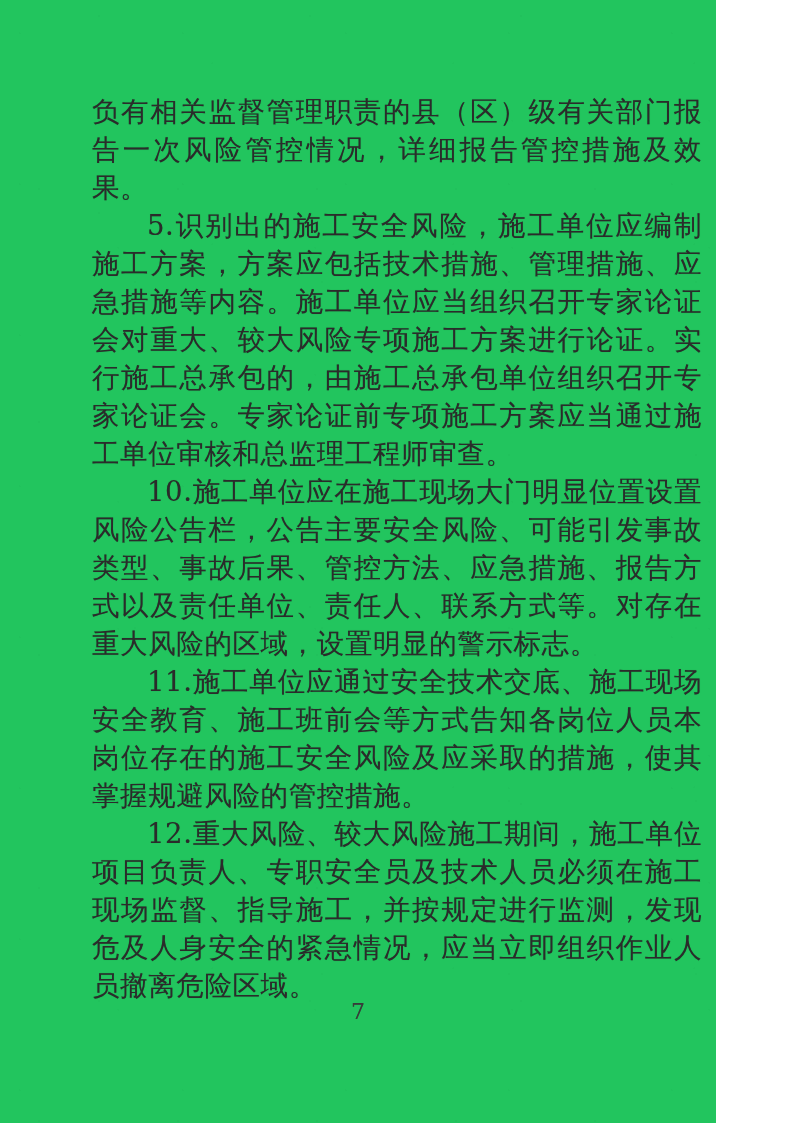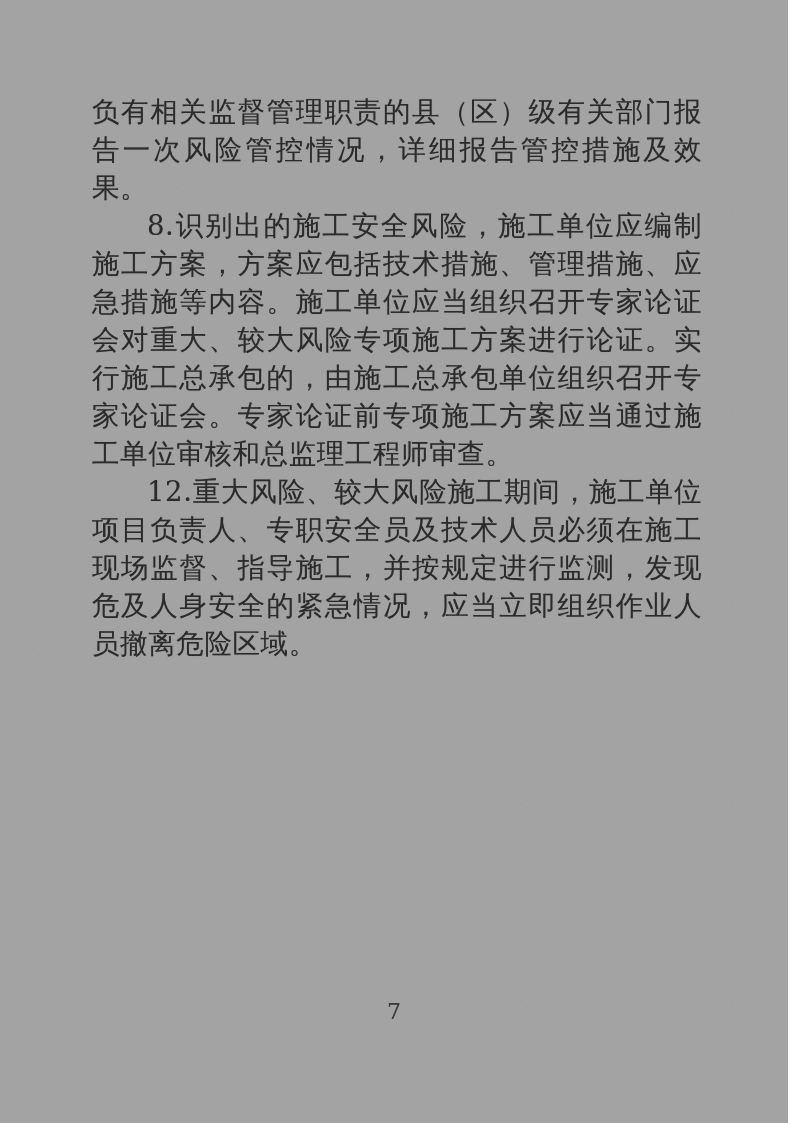--- a/index.html
+++ b/index.html
@@ -15,23 +15,23 @@
     overflow: hidden;
     font-family: "DejaVu Serif", "Liberation Serif", serif;
     position: relative;
   }
 
   
   .page {
     position: absolute;
     top: 0;
     left: 0;
-    width: 788px;
+    width: 716px;
     height: 1123px;
-    background: #a3a3a3;
+    background: #22c55e;
     box-sizing: border-box;
   }
 
   
   .scan-noise {
     position: absolute;
     inset: 0;
     pointer-events: none;
     opacity: 0.5;
     background-image:
@@ -89,24 +89,26 @@
 <body>
 
 <div class="page">
 
   <div class="scan-noise"></div>
 
   <div class="text-body">
 
     <p class="para continuation">负有相关监督管理职责的县（区）级有关部门报告一次风险管控情况，详细报告管控措施及效果。</p>
 
-    <p class="para">8.识别出的施工安全风险，施工单位应编制施工方案，方案应包括技术措施、管理措施、应急措施等内容。施工单位应当组织召开专家论证会对重大、较大风险专项施工方案进行论证。实行施工总承包的，由施工总承包单位组织召开专家论证会。专家论证前专项施工方案应当通过施工单位审核和总监理工程师审查。</p>
+    <p class="para">5.识别出的施工安全风险，施工单位应编制施工方案，方案应包括技术措施、管理措施、应急措施等内容。施工单位应当组织召开专家论证会对重大、较大风险专项施工方案进行论证。实行施工总承包的，由施工总承包单位组织召开专家论证会。专家论证前专项施工方案应当通过施工单位审核和总监理工程师审查。</p>
 
 
+    <p class="para">10.施工单位应在施工现场大门明显位置设置风险公告栏，公告主要安全风险、可能引发事故类型、事故后果、管控方法、应急措施、报告方式以及责任单位、责任人、联系方式等。对存在重大风险的区域，设置明显的警示标志。</p>
 
+    <p class="para">11.施工单位应通过安全技术交底、施工现场安全教育、施工班前会等方式告知各岗位人员本岗位存在的施工安全风险及应采取的措施，使其掌握规避风险的管控措施。</p>
 
     <p class="para">12.重大风险、较大风险施工期间，施工单位项目负责人、专职安全员及技术人员必须在施工现场监督、指导施工，并按规定进行监测，发现危及人身安全的紧急情况，应当立即组织作业人员撤离危险区域。</p>
 
   </div>
 
   <div class="page-number">7</div>
 
 </div>
 
 </body></html>

